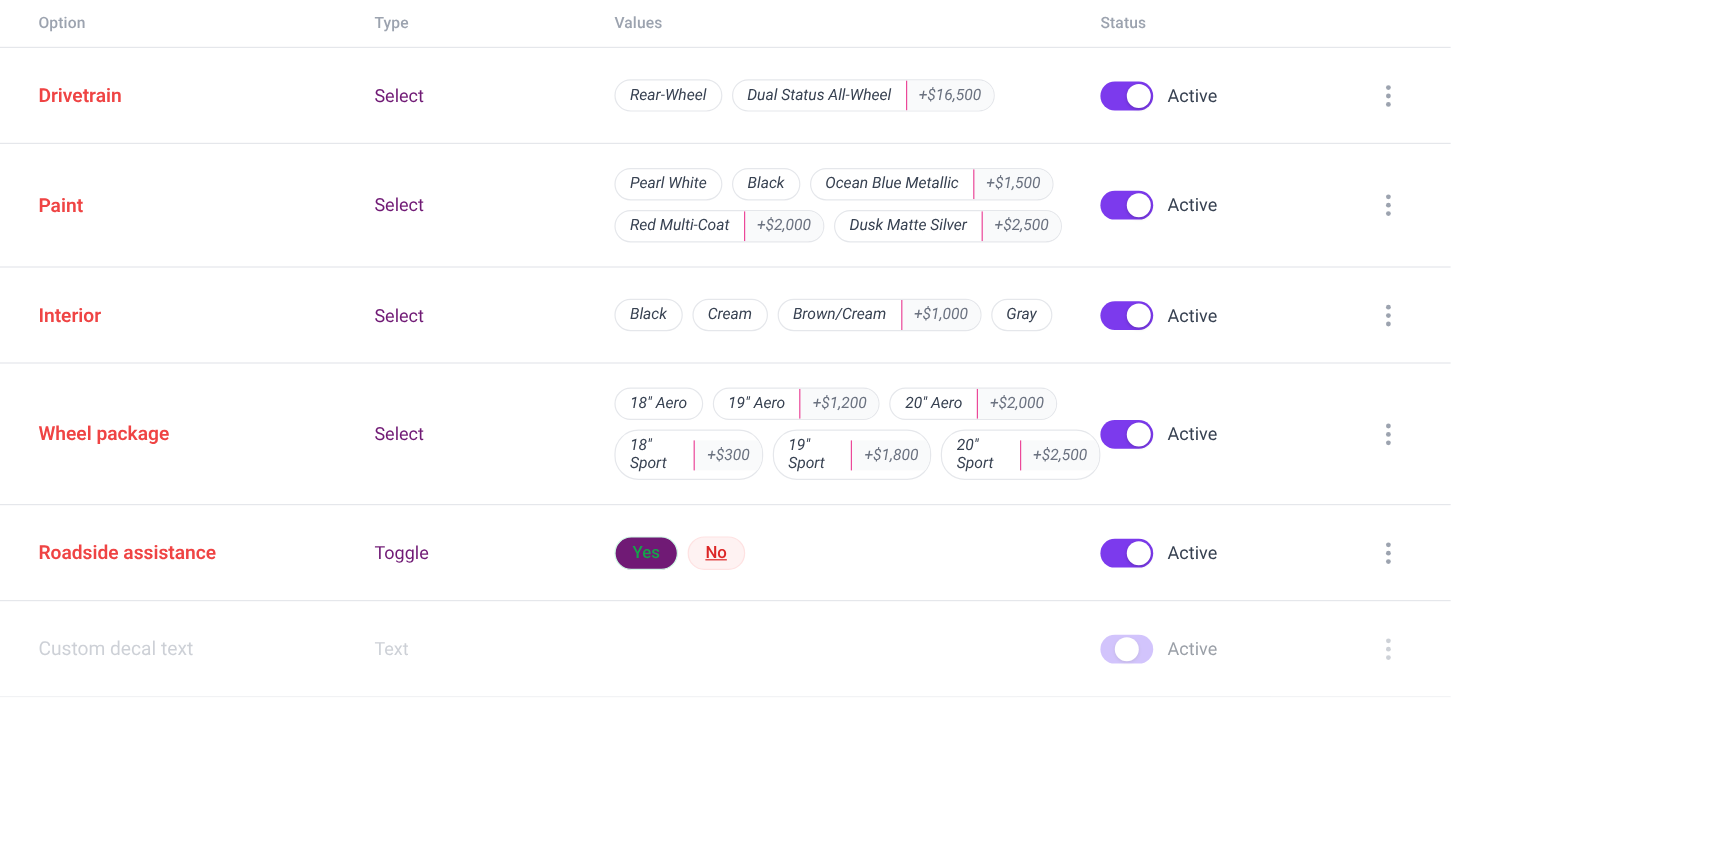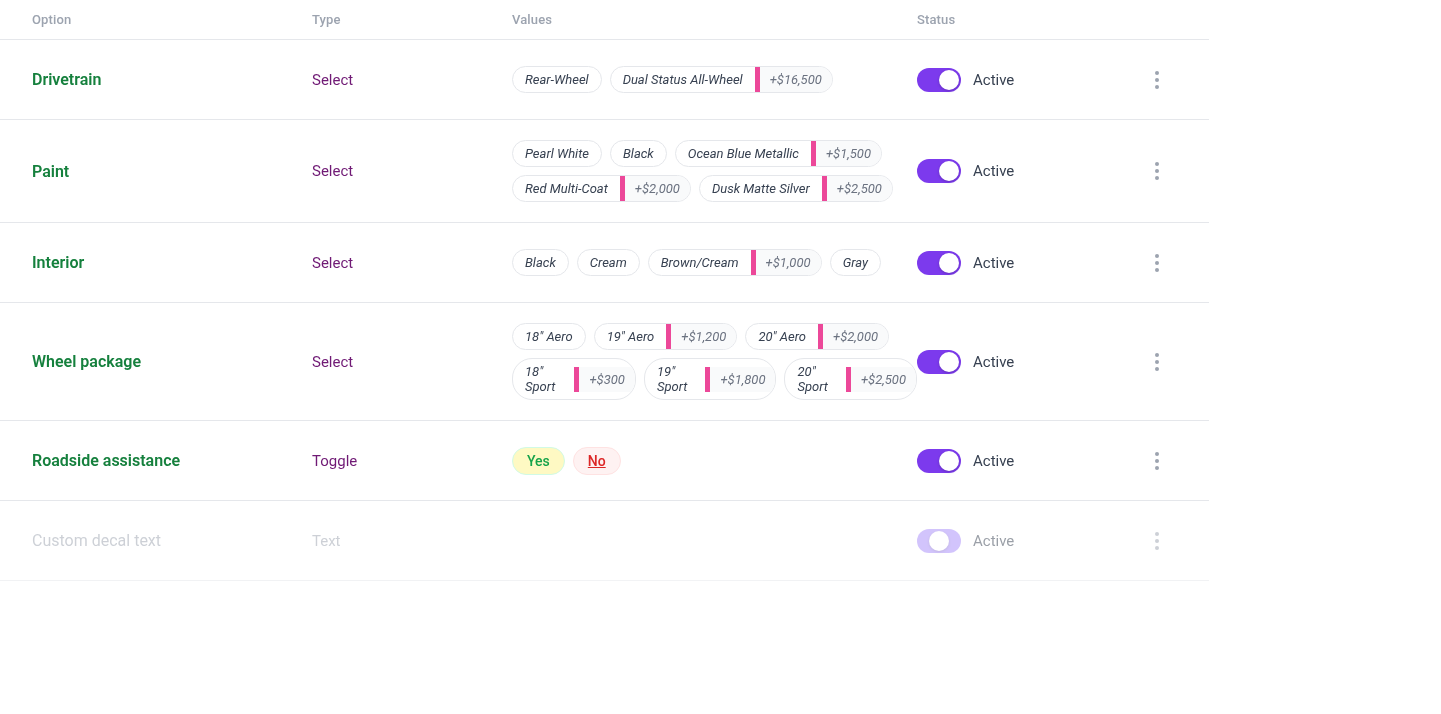--- a/index.html
+++ b/index.html
@@ -34,21 +34,21 @@
       border-bottom: 1px solid #e5e7eb;
       align-items: center;
       min-height: 80px;
     }
     .table-row.inactive {
       opacity: 0.5;
     }
     .option-name {
       font-size: 16px;
       font-weight: 600;
-      color: #15803d;
+      color: #ef4444;
     }
     .option-name.inactive {
       color: #9ca3af;
       font-weight: 400;
     }
     .option-type {
       font-size: 15px;
       color: #701a75;
     }
     .option-type.inactive {
@@ -69,32 +69,32 @@
       font-size: 13px;
       color: #374151;
       overflow: hidden;
       background: #fff;
     }
     .tag-main {
       padding: 5px 12px;
     }
     .tag-price {
       padding: 5px 10px;
-      border-left: 5px solid #ec4899;
+      border-left: 1px solid #ec4899;
       color: #6b7280;
       background: #f9fafb;
     }
     .tag-yes {
       padding: 5px 14px;
       border-radius: 20px;
       font-size: 14px;
       font-weight: 500;
       color: #16a34a;
       border: 1px solid #d1fae5;
-      background: #fef9c3;
+      background: #701a75;
     }
     .tag-no {
       padding: 5px 14px;
       border-radius: 20px;
       font-size: 14px;
       font-weight: 500;
       color: #dc2626;
       border: 1px solid #fee2e2;
       background: #fef2f2;
       text-decoration: underline;

